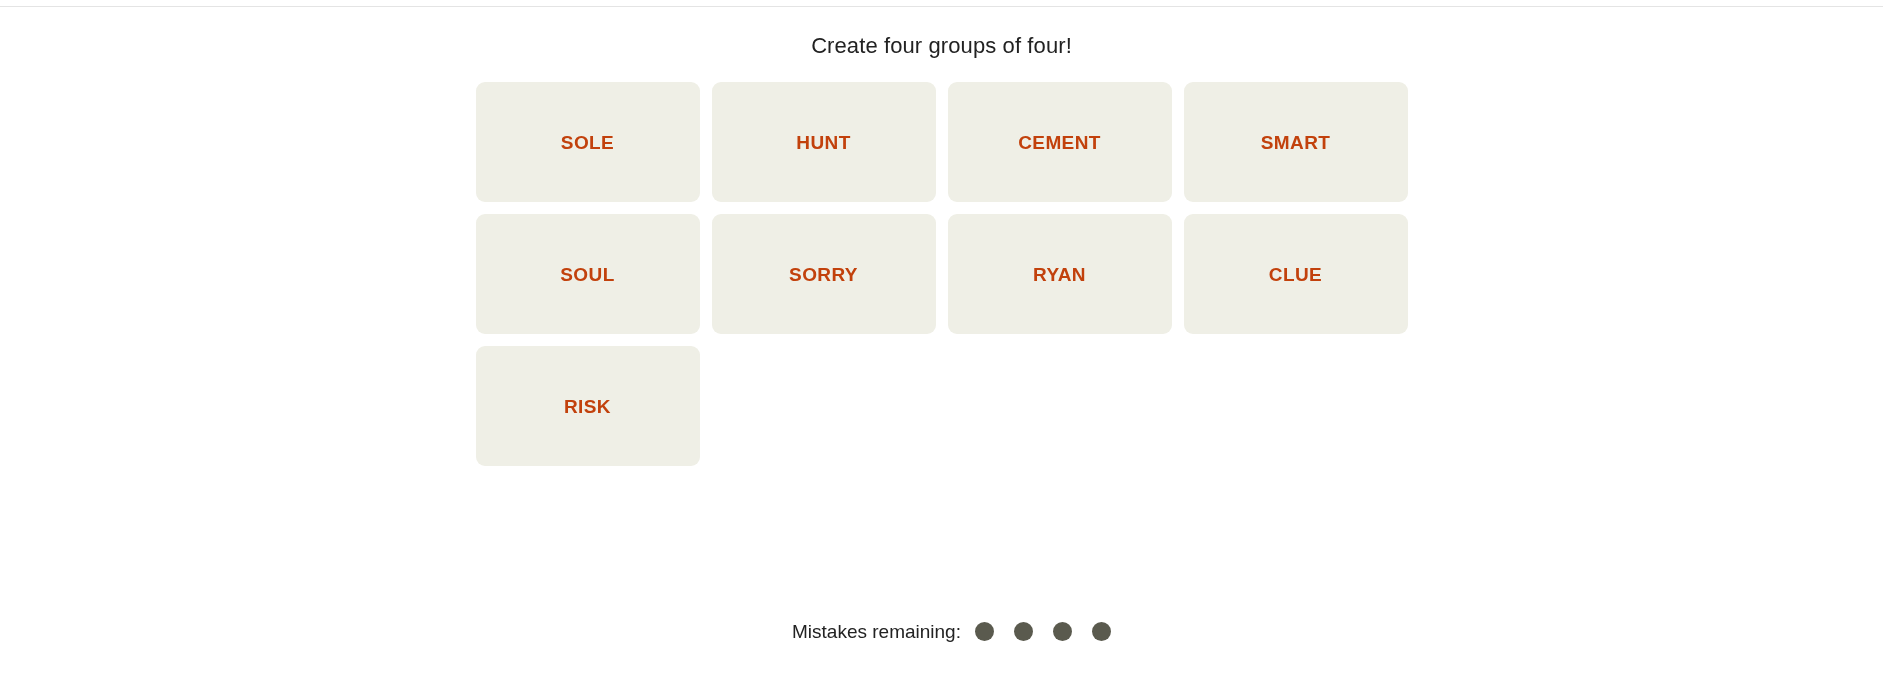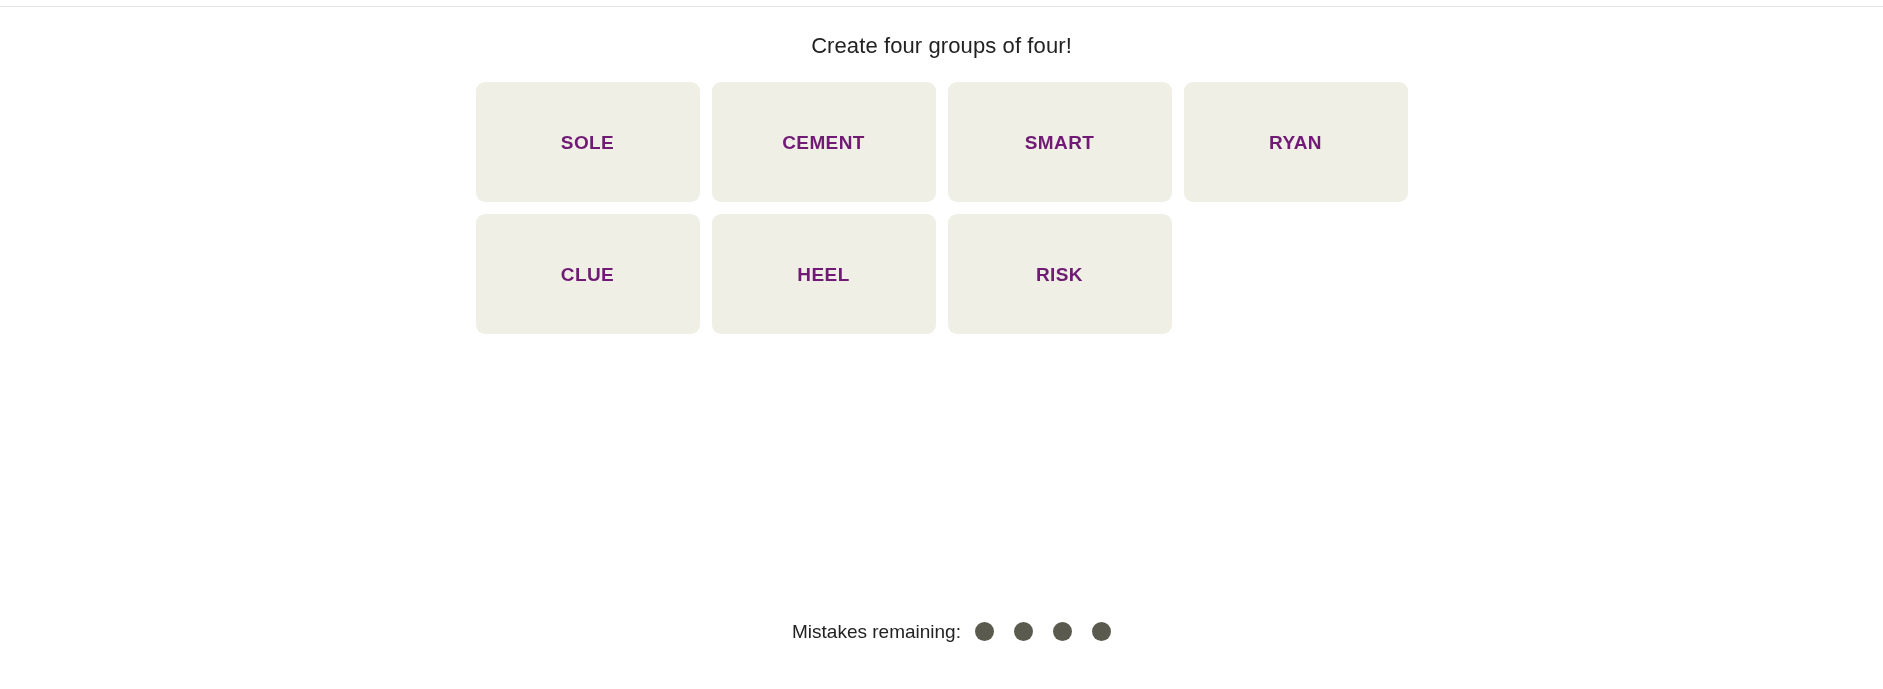--- a/index.html
+++ b/index.html
@@ -75,21 +75,21 @@
     cursor: pointer;
     user-select: none;
     padding: 0 6px;
   }
 
   .tile-label {
     font-family: "Liberation Sans", sans-serif;
     font-size: 19px;
     font-weight: 700;
     letter-spacing: 0.4px;
-    color: #701a75;
+    color: #c2410c;
     text-transform: uppercase;
     text-align: center;
     line-height: 1;
   }
 
   .mistakes-row {
     margin-top: 24px;
     display: flex;
     align-items: center;
     justify-content: center;
@@ -128,36 +128,42 @@
   <div class="game-wrap">
 
     <div class="game-title">Create four groups of four!</div>
 
     <div class="tile-grid">
 
       <button class="tile">
         <span class="tile-label">SOLE</span>
       </button>
       <button class="tile">
+        <span class="tile-label">HUNT</span>
+      </button>
+      <button class="tile">
         <span class="tile-label">CEMENT</span>
       </button>
 
       <button class="tile">
         <span class="tile-label">SMART</span>
       </button>
+      <button class="tile">
+        <span class="tile-label">SOUL</span>
+      </button>
 
+      <button class="tile">
+        <span class="tile-label">SORRY</span>
+      </button>
       <button class="tile">
         <span class="tile-label">RYAN</span>
       </button>
 
       <button class="tile">
         <span class="tile-label">CLUE</span>
-      </button>
-      <button class="tile">
-        <span class="tile-label">HEEL</span>
       </button>
       <button class="tile">
         <span class="tile-label">RISK</span>
       </button>
 
     </div>
 
     <div class="mistakes-row">
       <span class="mistakes-label">Mistakes remaining:</span>
       <span class="dots">

